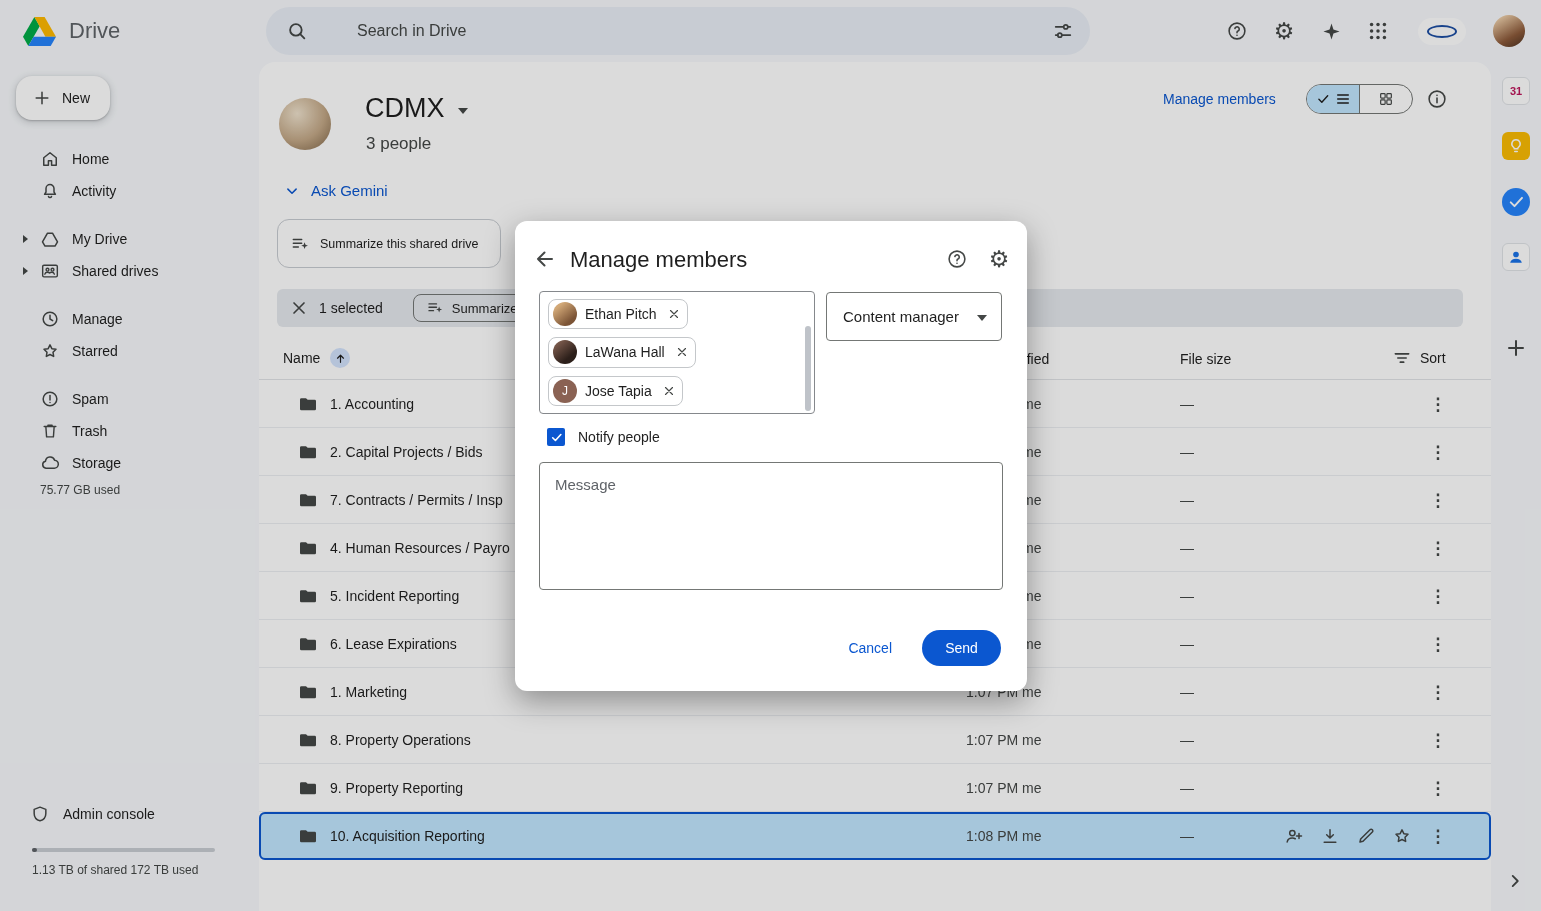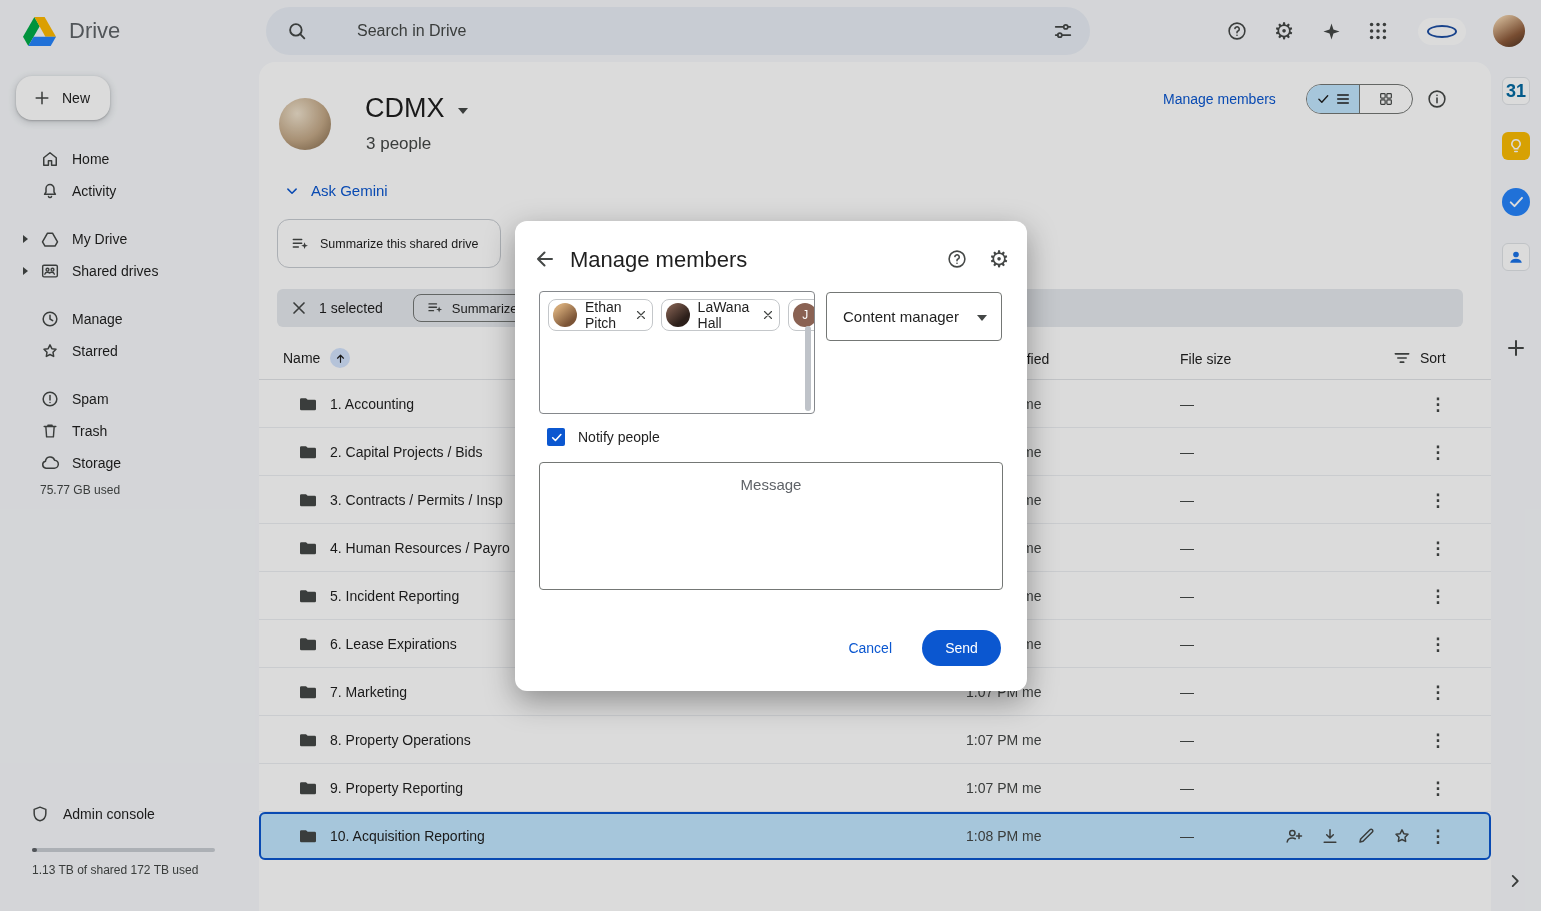--- a/index.html
+++ b/index.html
@@ -18,21 +18,21 @@
   .tb-actions{position:absolute;right:16px;top:0;height:62px;display:flex;align-items:center;gap:21px;}
   .ibtn{width:26px;height:26px;display:flex;align-items:center;justify-content:center;color:#444746;cursor:pointer;}
   .gear-glyph{font-size:23px;line-height:1;color:#444746;}
   .org{width:48px;height:27px;border-radius:14px;background:#fff;display:flex;align-items:center;justify-content:center;margin:0 6px;}
   .org-ellipse{width:30px;height:13px;border:2px solid #1e4fa3;border-radius:50%;}
   .tb-avatar{width:32px;height:32px;border-radius:50%;background:linear-gradient(150deg,#e9c9a4 15%,#8c5a3a 65%,#4c3222);cursor:pointer;}
 
   
   .rail{position:absolute;top:62px;right:0;bottom:0;width:50px;}
   .rail-ic{position:absolute;left:11px;width:28px;height:28px;border-radius:6px;display:flex;align-items:center;justify-content:center;cursor:pointer;}
-  .cal{background:#fff;border:1px solid #e0e3e7;color:#0369a1;font-size:18px;font-weight:bold;}
+  .cal{background:#fff;border:1px solid #e0e3e7;color:#be185d;font-size:11px;font-weight:bold;}
   .keep{background:#fbbc04;}
   .tasks{background:#2684fc;border-radius:50%;color:#fff;}
   .contacts{background:#fff;border:1px solid #e0e3e7;}
   .rail-plus{position:absolute;left:13px;top:274px;width:24px;height:24px;color:#444746;cursor:pointer;}
   .rail-chev{position:absolute;left:13px;top:808px;width:24px;height:24px;color:#444746;cursor:pointer;}
 
   
   .sidebar{position:absolute;left:0;top:62px;width:259px;bottom:0;}
   .new-btn{margin:14px 0 23px 16px;height:44px;border:0;border-radius:16px;background:#fff;
     box-shadow:0 1px 2px rgba(60,64,67,.3),0 2px 6px 2px rgba(60,64,67,.15);
@@ -93,36 +93,36 @@
   .ract{width:24px;height:24px;color:#444746;display:flex;align-items:center;justify-content:center;cursor:pointer;}
   .ract svg{width:20px;height:20px;}
 
   
   .scrim{position:absolute;inset:0;background:rgba(0,0,0,.14);z-index:40;}
   .dialog{position:absolute;left:515px;top:221px;width:512px;height:470px;background:#fff;border-radius:12px;
     box-shadow:0 10px 30px rgba(0,0,0,.35);z-index:50;}
   .back{position:absolute;left:18px;top:26px;width:24px;height:24px;color:#444746;cursor:pointer;}
   .dlg-title{position:absolute;left:55px;top:26px;font-size:22px;color:#1f1f1f;}
   .dlg-icons{position:absolute;right:15px;top:25px;display:flex;gap:16px;}
-  .chipbox{position:absolute;left:24px;top:70px;width:276px;height:123px;border:1px solid #85888c;border-radius:4px;padding:7px 8px;display:flex;flex-direction:row;gap:8px;overflow:hidden;cursor:text;}
+  .chipbox{position:absolute;left:24px;top:70px;width:276px;height:123px;border:1px solid #85888c;border-radius:4px;padding:7px 8px;display:flex;flex-direction:column;gap:8px;overflow:hidden;cursor:text;}
   .chip{display:inline-flex;align-items:center;height:32px;border:1px solid #c4c7ca;border-radius:8px;padding:0 4px;gap:8px;align-self:flex-start;background:#fff;}
   .chip .av{width:24px;height:24px;border-radius:50%;flex:none;display:flex;align-items:center;justify-content:center;color:#fff;font-size:12px;}
   .av-ethan{background:linear-gradient(140deg,#d2a877 20%,#7b5436 75%);}
   .av-lawana{background:linear-gradient(140deg,#7a5a4c 15%,#2c1f1a 70%);}
   .av-jose{background:#8a6253;}
   .chip .nm{font-size:14px;color:#1f1f1f;}
   .chip .cx{width:18px;height:18px;color:#444746;display:flex;align-items:center;justify-content:center;cursor:pointer;}
   .chip .cx svg{width:14px;height:14px;}
   .thumb{position:absolute;right:3px;top:34px;width:6px;height:85px;background:#bfc3c9;border-radius:3px;cursor:pointer;}
   .role{position:absolute;left:311px;top:71px;width:176px;height:49px;border:1px solid #747775;border-radius:4px;display:flex;align-items:center;justify-content:space-between;padding:0 14px 0 16px;font-size:15px;color:#1f1f1f;cursor:pointer;background:#fff;}
   .role .caret-dn{margin-top:2px;}
   .notify{position:absolute;left:32px;top:207px;display:flex;align-items:center;gap:13px;font-size:14px;text-align:right;}
   .cb{width:18px;height:18px;background:#0b57d0;border-radius:2px;display:flex;align-items:center;justify-content:center;color:#fff;cursor:pointer;}
   .cb svg{width:13px;height:13px;}
-  .msg{position:absolute;left:24px;top:241px;width:464px;height:128px;border:1px solid #747775;border-radius:4px;padding:13px 15px;font:15px "Liberation Sans",sans-serif;color:#8b5cf6;resize:none;outline:none;text-align:center;}
+  .msg{position:absolute;left:24px;top:241px;width:464px;height:128px;border:1px solid #747775;border-radius:4px;padding:13px 15px;font:15px "Liberation Sans",sans-serif;color:#8b5cf6;resize:none;outline:none;}
   .msg::placeholder{color:#5f6368;opacity:1;}
   .dlg-actions{position:absolute;top:409px;right:26px;height:36px;display:flex;align-items:center;gap:30px;}
   .cancel{color:#0b57d0;font:500 14px "Liberation Sans",sans-serif;background:none;border:0;cursor:pointer;}
   .send{width:79px;height:36px;border-radius:18px;background:#0b57d0;color:#fff;border:0;font:500 14px "Liberation Sans",sans-serif;cursor:pointer;}
 </style>
 </head>
 <body>
 
 <div class="stage">
 
@@ -475,21 +475,21 @@
         <span class="r-size">—</span>
         <span class="r-kebab">⋮</span>
       </div>
 
       <div class="row">
         <span class="f-ic">
             <svg viewBox="0 0 24 24" width="20" height="20">
               <path fill="currentColor" d="M4 5h5.6l2 2H20a1.6 1.6 0 0 1 1.6 1.6V18A1.6 1.6 0 0 1 20 19.6H4A1.6 1.6 0 0 1 2.4 18V6.6A1.6 1.6 0 0 1 4 5Z"></path>
             </svg>
           </span>
-        <span class="r-name">3. Contracts / Permits / Insp</span>
+        <span class="r-name">7. Contracts / Permits / Insp</span>
         <span class="r-mod">1:07 PM me</span>
         <span class="r-size">—</span>
         <span class="r-kebab">⋮</span>
       </div>
 
       <div class="row">
         <span class="f-ic">
             <svg viewBox="0 0 24 24" width="20" height="20">
               <path fill="currentColor" d="M4 5h5.6l2 2H20a1.6 1.6 0 0 1 1.6 1.6V18A1.6 1.6 0 0 1 20 19.6H4A1.6 1.6 0 0 1 2.4 18V6.6A1.6 1.6 0 0 1 4 5Z"></path>
             </svg>
@@ -523,21 +523,21 @@
         <span class="r-size">—</span>
         <span class="r-kebab">⋮</span>
       </div>
 
       <div class="row">
         <span class="f-ic">
             <svg viewBox="0 0 24 24" width="20" height="20">
               <path fill="currentColor" d="M4 5h5.6l2 2H20a1.6 1.6 0 0 1 1.6 1.6V18A1.6 1.6 0 0 1 20 19.6H4A1.6 1.6 0 0 1 2.4 18V6.6A1.6 1.6 0 0 1 4 5Z"></path>
             </svg>
           </span>
-        <span class="r-name">7. Marketing</span>
+        <span class="r-name">1. Marketing</span>
         <span class="r-mod">1:07 PM me</span>
         <span class="r-size">—</span>
         <span class="r-kebab">⋮</span>
       </div>
 
       <div class="row">
         <span class="f-ic">
             <svg viewBox="0 0 24 24" width="20" height="20">
               <path fill="currentColor" d="M4 5h5.6l2 2H20a1.6 1.6 0 0 1 1.6 1.6V18A1.6 1.6 0 0 1 20 19.6H4A1.6 1.6 0 0 1 2.4 18V6.6A1.6 1.6 0 0 1 4 5Z"></path>
             </svg>

